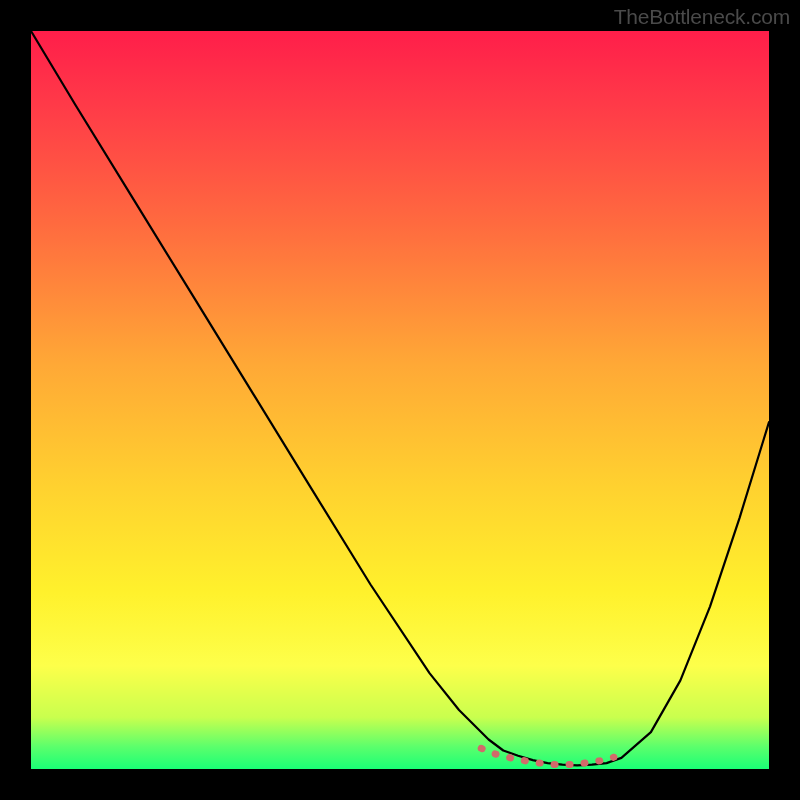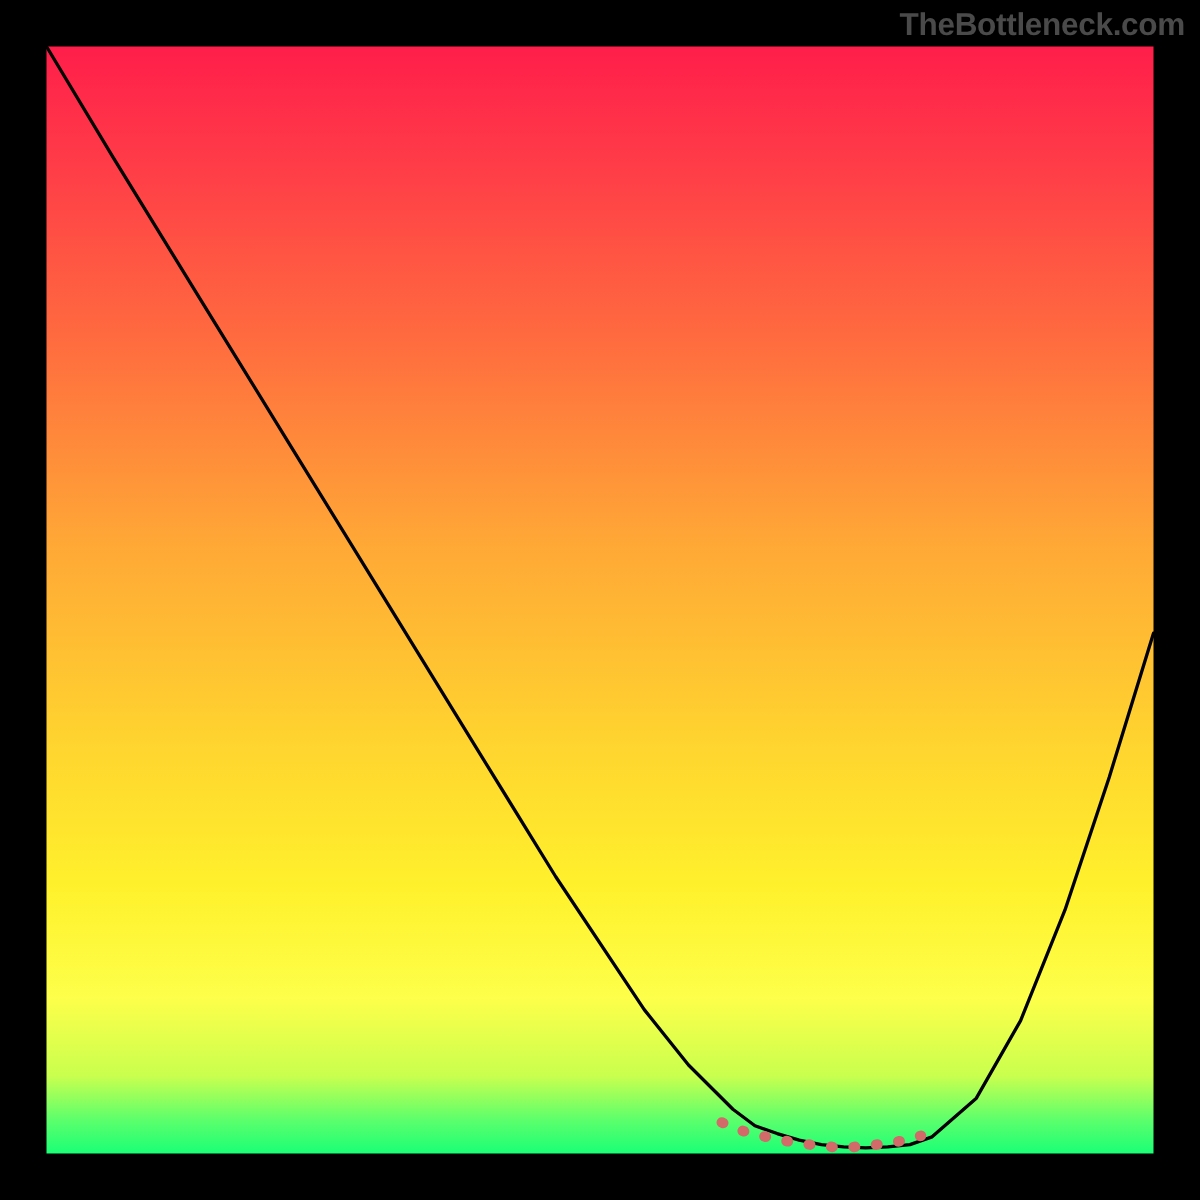--- a/index.html
+++ b/index.html
@@ -45,21 +45,21 @@
     width: 738px;
     height: 738px;
     overflow: visible;
   }
   .watermark {
     position: absolute;
     top: 5px;
     right: 10px;
     color: #4a4a4a;
     font-size: 21px;
-    font-weight: 700;
+    font-weight: 400;
     letter-spacing: -0.2px;
   }
 </style>
 </head>
 <body>
 
 <div class="frame">
   <div class="plot-area">
     <svg class="curve-svg" viewBox="0 0 738 738" preserveAspectRatio="none">
       <path d="M0.0 0.0 L44.3 73.8 L103.3 169.7 L162.4 265.7 L221.4 361.6 L280.4 457.6 L339.5 553.5 L398.5 642.1 L428.0 679.0 L457.6 708.5 L472.3 719.5 L487.1 724.7 L501.8 729.1 L516.6 732.1 L531.4 733.6 L546.1 734.3 L560.9 733.6 L575.6 732.1 L590.4 726.9 L619.9 701.1 L649.4 649.4 L679.0 575.6 L708.5 487.1 L738.0 391.1 " id="curve-path" fill="none" stroke="#000000" stroke-width="2.2" stroke-linecap="round" stroke-linejoin="round"></path>

